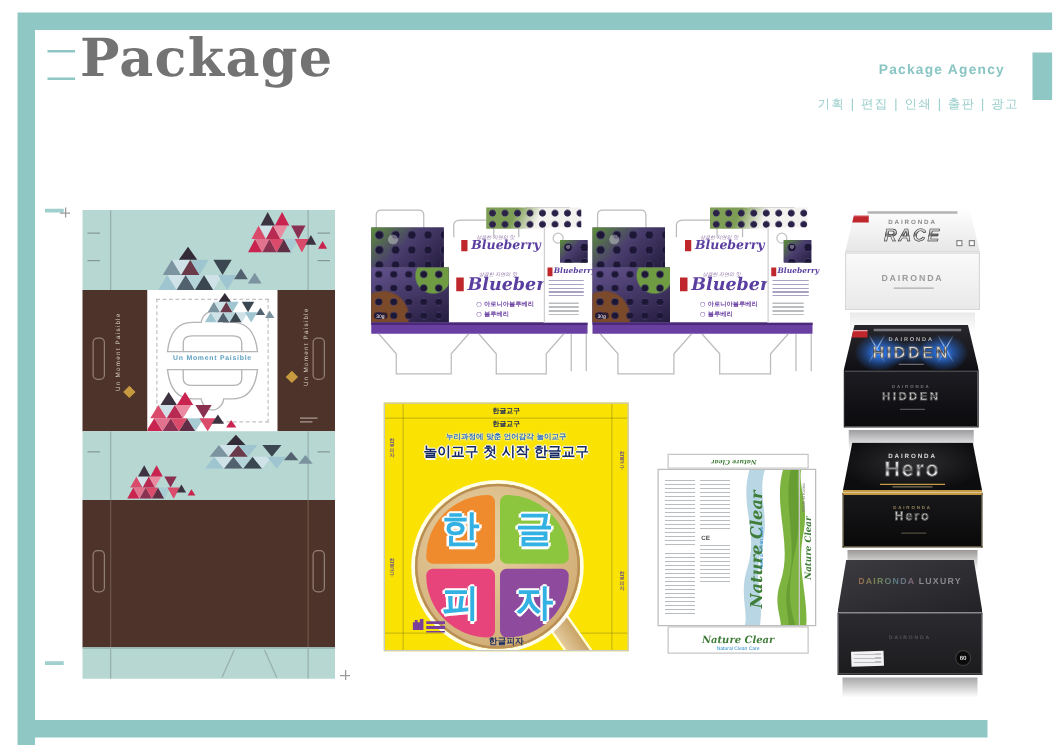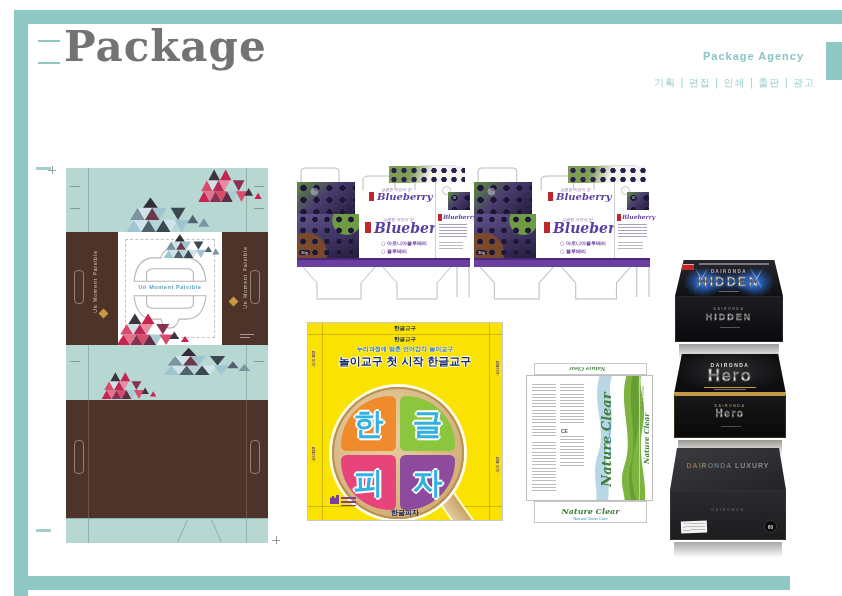--- a/index.html
+++ b/index.html
@@ -480,20 +480,35 @@
       <div class="pz-fold" style="left:112px;top:0;width:1px;height:100%;background:#c9c9c9"></div>
       <div class="nc-brand nc-rot" style="left:84px;top:58px;width:70px;font-size:7px;text-align:center">Nature Clear</div>
       <div class="nc-tiny nc-rot" style="left:96px;top:20px;width:40px;text-align:center">Made in Korea</div>
     </div>
     <div class="nc-flap" style="top:138px;height:22px">
       <div class="nc-brand" style="left:0;right:0;top:4px;font-size:8px;text-align:center;position:absolute">Nature Clear</div>
       <div class="nc-sub" style="left:0;right:0;top:14px;text-align:center">Natural Clean Care</div>
     </div>
   </div>
 
+  <div class="pbox" style="left:676px;top:166px;width:108px;height:100px">
+    <div class="top-face race-top">
+      <div class="tinyline" style="left:18px;top:3px;width:72px"></div>
+      <div class="redlabel" style="left:2px;top:6px"></div>
+      <div class="brandline" style="top:9px;font-size:5px;color:#8a8a8a">DAIRONDA</div>
+      <div class="brandline metal" style="top:14px;font-size:14px;font-style:italic">RACE</div>
+      <div class="checkbox" style="right:14px;bottom:4px"></div>
+      <div class="checkbox" style="right:4px;bottom:4px"></div>
+    </div>
+    <div class="front-face race-front">
+      <div class="brandline" style="top:17px;font-size:7px;color:#9a9a9a">DAIRONDA</div>
+      <div class="tinyline" style="left:38px;top:27px;width:32px;height:1px"></div>
+    </div>
+    <div class="refl" style="top:84px;background:linear-gradient(180deg,#d8d8d8,transparent);opacity:.55"></div>
+  </div>
 
   <div class="pbox" style="left:675px;top:260px;width:108px;height:100px">
     <div class="top-face hidden-top">
       <div class="redlabel" style="left:2px;top:4px"></div>
       <div class="tinyline" style="left:24px;top:3px;width:70px;background:rgba(200,200,210,.5)"></div>
       <div class="brandline" style="top:9px;font-size:4.5px;color:#bbb">DAIRONDA</div>
       <div class="flare" style="left:26px;top:6px;transform:rotate(30deg)"></div>
       <div class="flare" style="left:26px;top:6px;transform:rotate(-30deg)"></div>
       <div class="flare" style="right:26px;top:6px;transform:rotate(30deg)"></div>
       <div class="flare" style="right:26px;top:6px;transform:rotate(-30deg)"></div>

